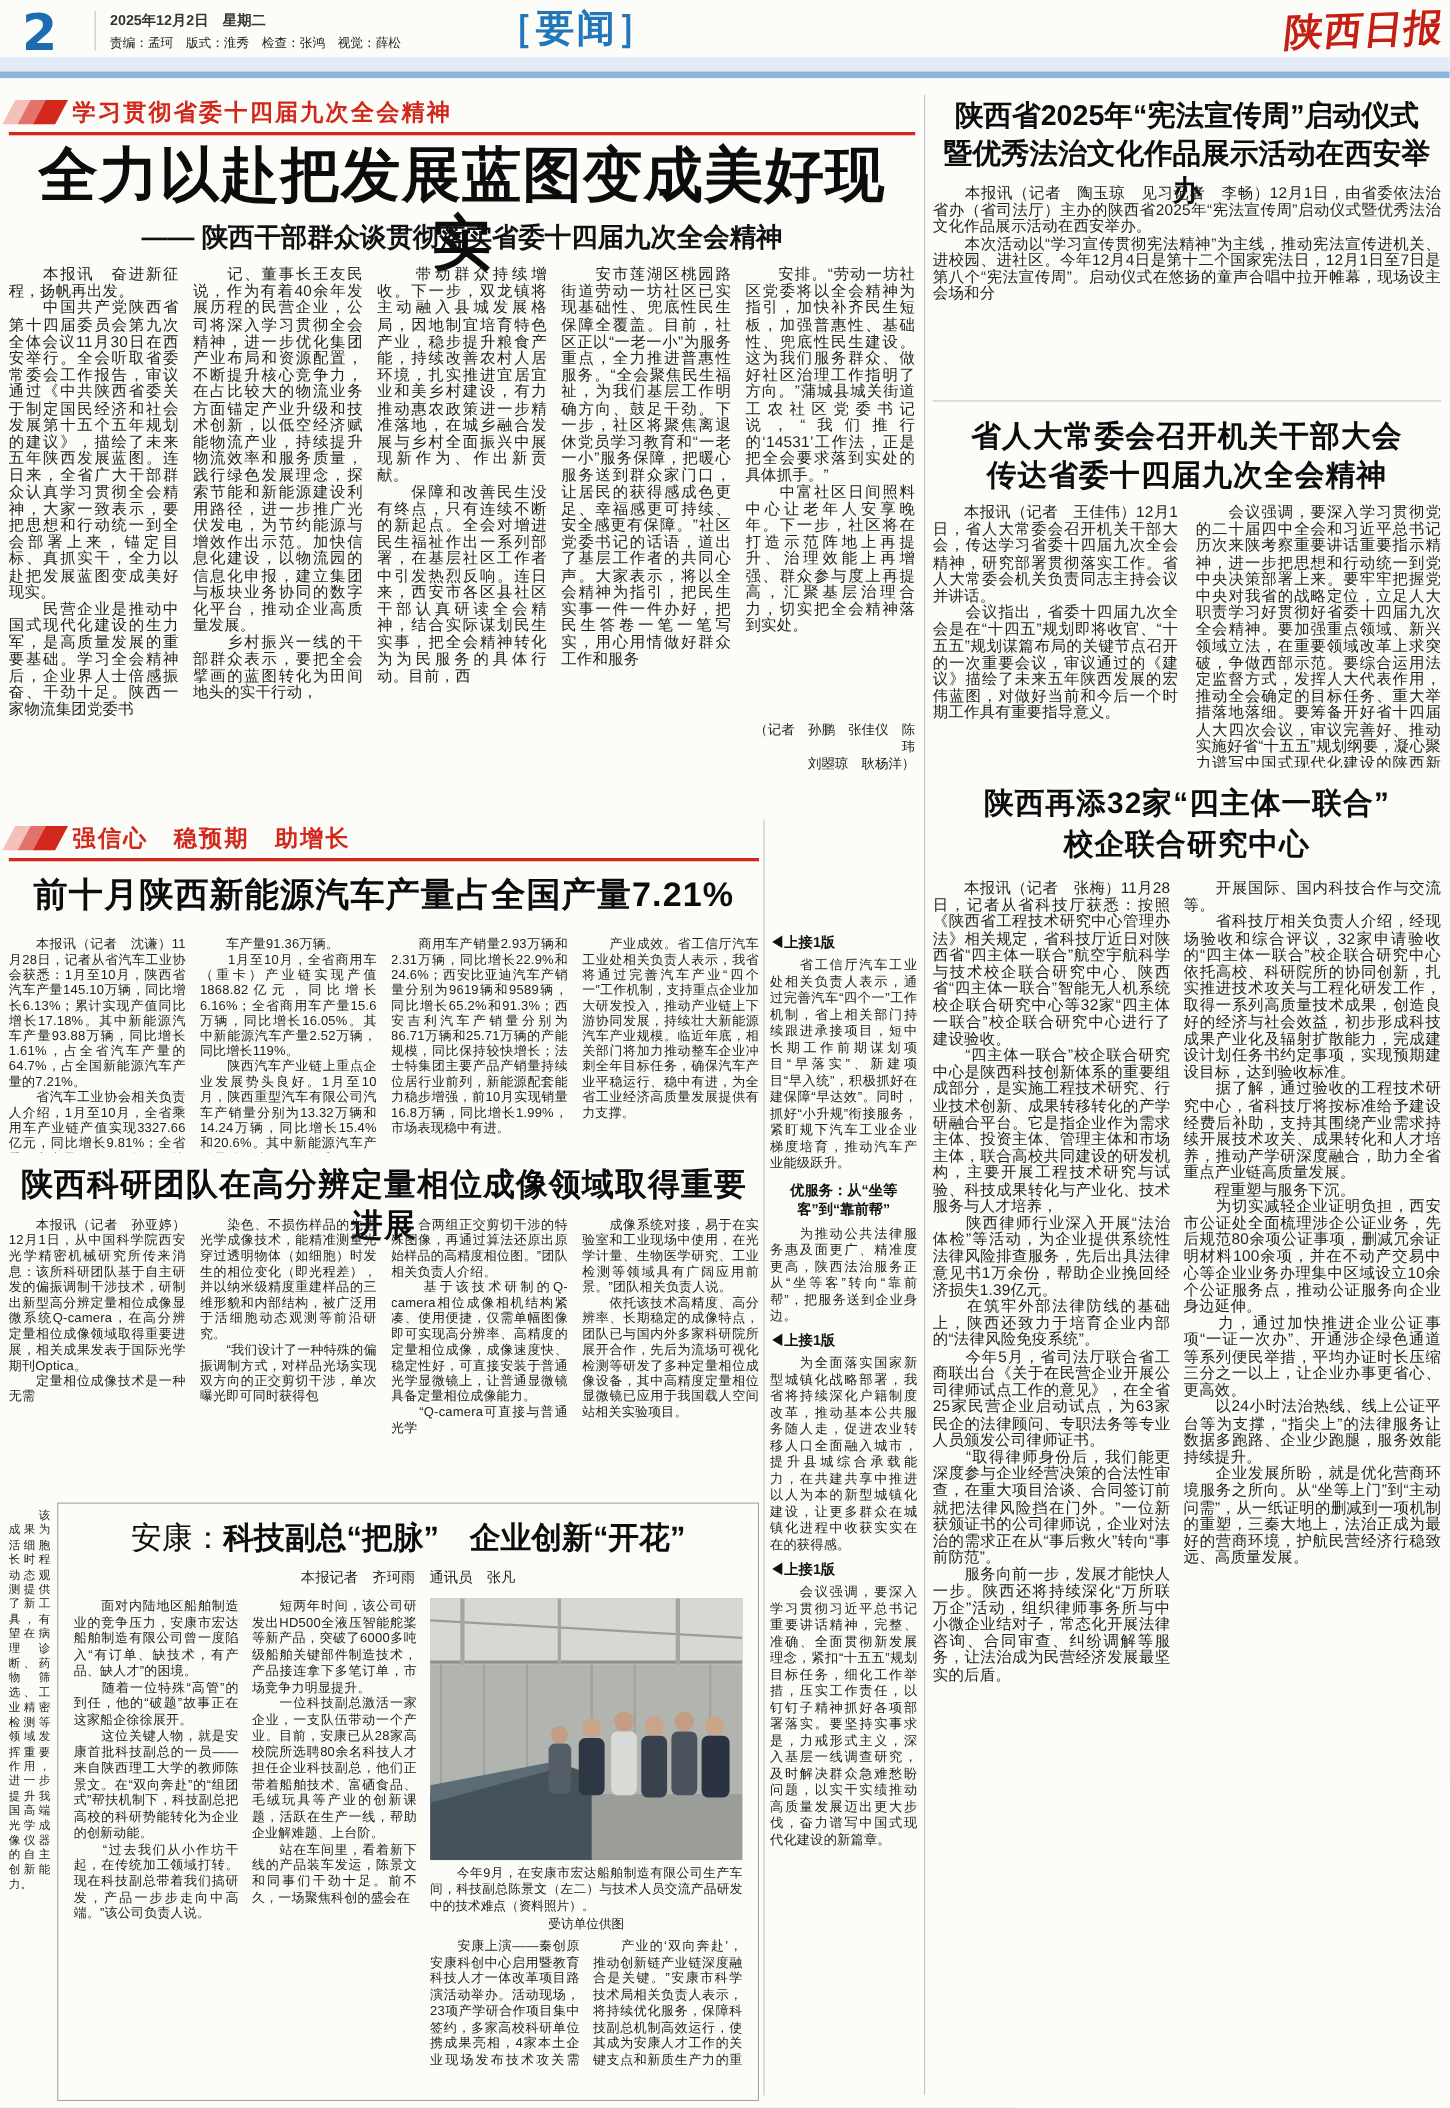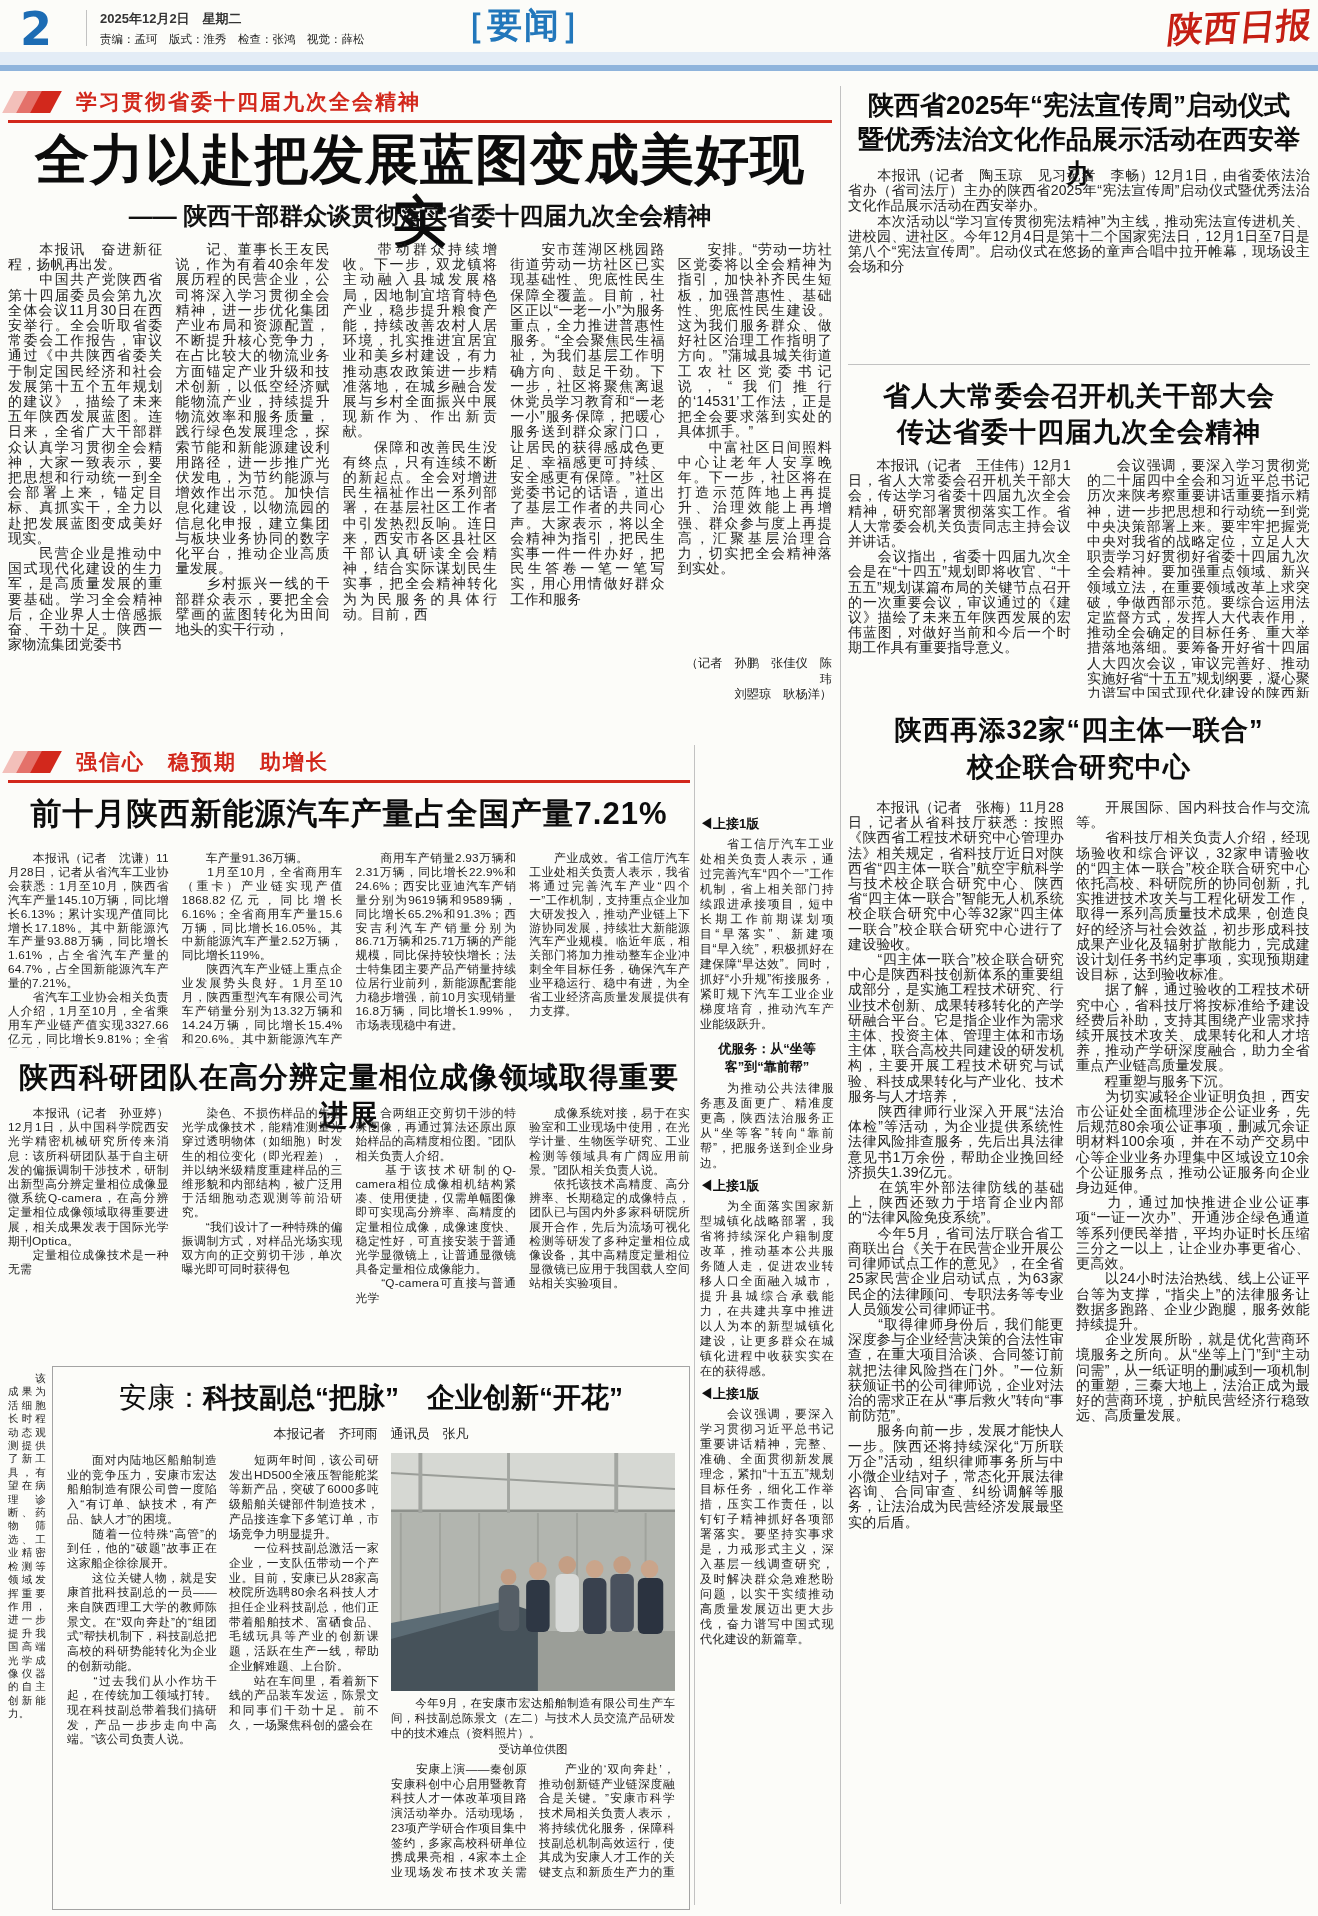--- a/index.html
+++ b/index.html
@@ -6,21 +6,21 @@
   .page{position:relative;width:1318px;height:1916px;background:#fcfcf9;overflow:hidden;
         font-family:"Liberation Sans",sans-serif;color:#1b1b1b;margin:0 auto;}
   .abs{position:absolute;}
   .jc{text-align:justify;white-space:pre-line;overflow:hidden;line-height:15.2px;font-size:14px;color:#222;letter-spacing:.2px;}
   .cols{display:flex;}
   .cols>div{flex:1;min-width:0;}
   .hl{font-weight:900;color:#0c0c0c;text-align:center;letter-spacing:1px;}
   .rule-red{background:#d2281c;height:3px;}
   .vrule{width:1px;background:#c2c2c2;}
   .hrule{height:1px;background:#c2c2c2;}
-  .eyebrow{display:flex;align-items:center;gap:10px;}
+  .eyebrow{display:flex;align-items:center;}
   .flag{position:relative;width:58px;height:22px;flex:0 0 auto;}
   .flag i{position:absolute;top:0;bottom:0;width:16px;transform:skewX(-28deg);}
   .flag .f1{left:0;background:#f3c0ba;}
   .flag .f2{left:14px;background:#e4716a;}
   .flag .f3{left:28px;background:#d2281c;width:20px;}
   .eyebrow span{font-size:21px;font-weight:800;color:#d2281c;letter-spacing:2px;}
   .marker{font-weight:800;font-size:13px;color:#111;margin:6px 0 4px;}
   .subhead{font-weight:800;font-size:13px;text-align:center;margin:8px 0 5px;color:#111;}
   .sig{text-align:right;font-size:12.2px;line-height:15.2px;white-space:pre-line;color:#222;}
   .box{border:1px solid #a3a3a3;box-sizing:border-box;background:#fcfcf9;}
@@ -89,21 +89,21 @@
     <div class="jc">　　本报讯（记者　王佳伟）12月1日，省人大常委会召开机关干部大会，传达学习省委十四届九次全会精神，研究部署贯彻落实工作。省人大常委会机关负责同志主持会议并讲话。
 　　会议指出，省委十四届九次全会是在“十四五”规划即将收官、“十五五”规划谋篇布局的关键节点召开的一次重要会议，审议通过的《建议》描绘了未来五年陕西发展的宏伟蓝图，对做好当前和今后一个时期工作具有重要指导意义。</div>
     <div class="jc">　　会议强调，要深入学习贯彻党的二十届四中全会和习近平总书记历次来陕考察重要讲话重要指示精神，进一步把思想和行动统一到党中央决策部署上来。要牢牢把握党中央对我省的战略定位，立足人大职责学习好贯彻好省委十四届九次全会精神。要加强重点领域、新兴领域立法，在重要领域改革上求突破，争做西部示范。要综合运用法定监督方式，发挥人大代表作用，推动全会确定的目标任务、重大举措落地落细。要筹备开好省十四届人大四次会议，审议完善好、推动实施好省“十五五”规划纲要，凝心聚力谱写中国式现代化建设的陕西新篇章。</div>
   </div>
 
   <div class="abs hl" style="left:848px;top:712px;width:462px;font-size:27px;line-height:37px;letter-spacing:1px;">
     <div>陕西再添32家“四主体一联合”</div>
     <div>校企联合研究中心</div>
   </div>
 
-  <div class="abs" style="left:700px;top:809px;width:134px;height:1062px;overflow:hidden;">
+  <div class="abs" style="left:700px;top:842px;width:134px;height:1062px;overflow:hidden;">
     <div class="marker">◀上接1版</div>
     <div class="jc" style="font-size:12px;line-height:15px;">　　省工信厅汽车工业处相关负责人表示，通过完善汽车“四个一”工作机制，省上相关部门持续跟进承接项目，短中长期工作前期谋划项目“早落实”、新建项目“早入统”，积极抓好在建保障“早达效”。同时，抓好“小升规”衔接服务，紧盯规下汽车工业企业梯度培育，推动汽车产业能级跃升。</div>
     <div class="subhead">优服务：从“坐等客”到“靠前帮”</div>
     <div class="jc" style="font-size:12px;line-height:15px;">　　为推动公共法律服务惠及面更广、精准度更高，陕西法治服务正从“坐等客”转向“靠前帮”，把服务送到企业身边。</div>
     <div class="marker">◀上接1版</div>
     <div class="jc" style="font-size:12px;line-height:15px;">　　为全面落实国家新型城镇化战略部署，我省将持续深化户籍制度改革，推动基本公共服务随人走，促进农业转移人口全面融入城市，提升县城综合承载能力，在共建共享中推进以人为本的新型城镇化建设，让更多群众在城镇化进程中收获实实在在的获得感。</div>
     <div class="marker">◀上接1版</div>
     <div class="jc" style="font-size:12px;line-height:15px;">　　会议强调，要深入学习贯彻习近平总书记重要讲话精神，完整、准确、全面贯彻新发展理念，紧扣“十五五”规划目标任务，细化工作举措，压实工作责任，以钉钉子精神抓好各项部署落实。要坚持实事求是，力戒形式主义，深入基层一线调查研究，及时解决群众急难愁盼问题，以实干实绩推动高质量发展迈出更大步伐，奋力谱写中国式现代化建设的新篇章。</div>
   </div>
   <div class="abs" style="left:848px;top:800px;width:216px;height:1104px;overflow:hidden;">

